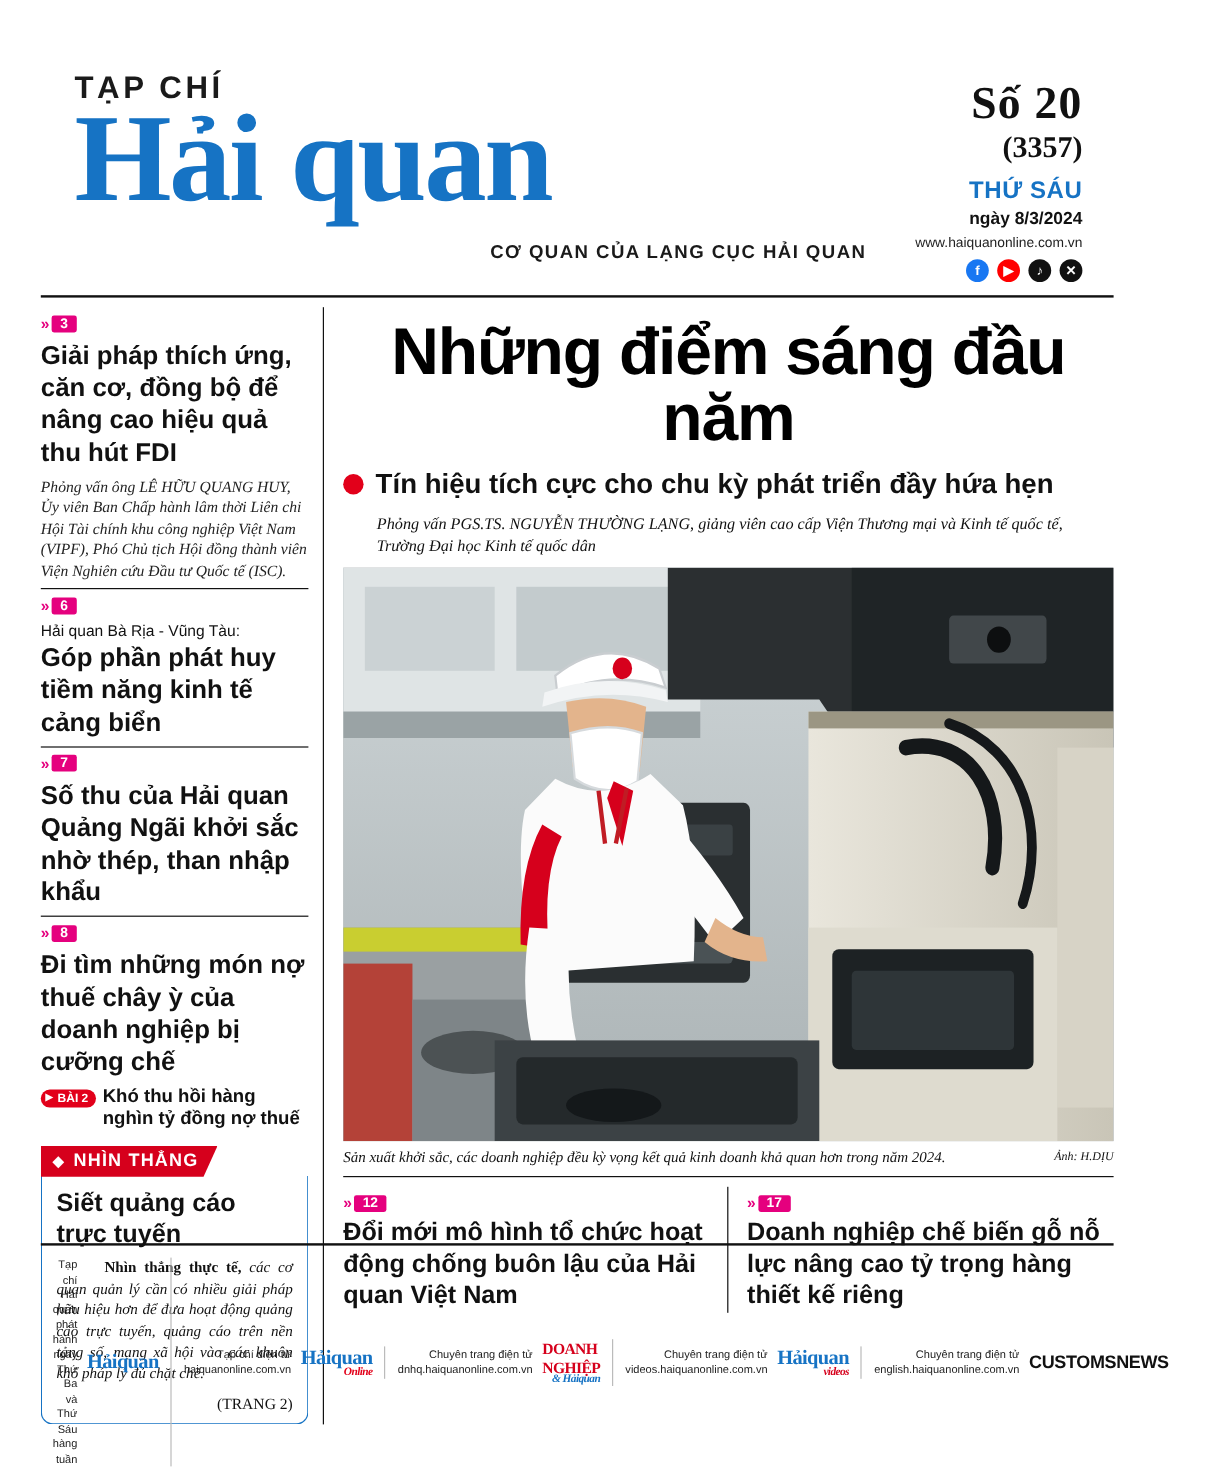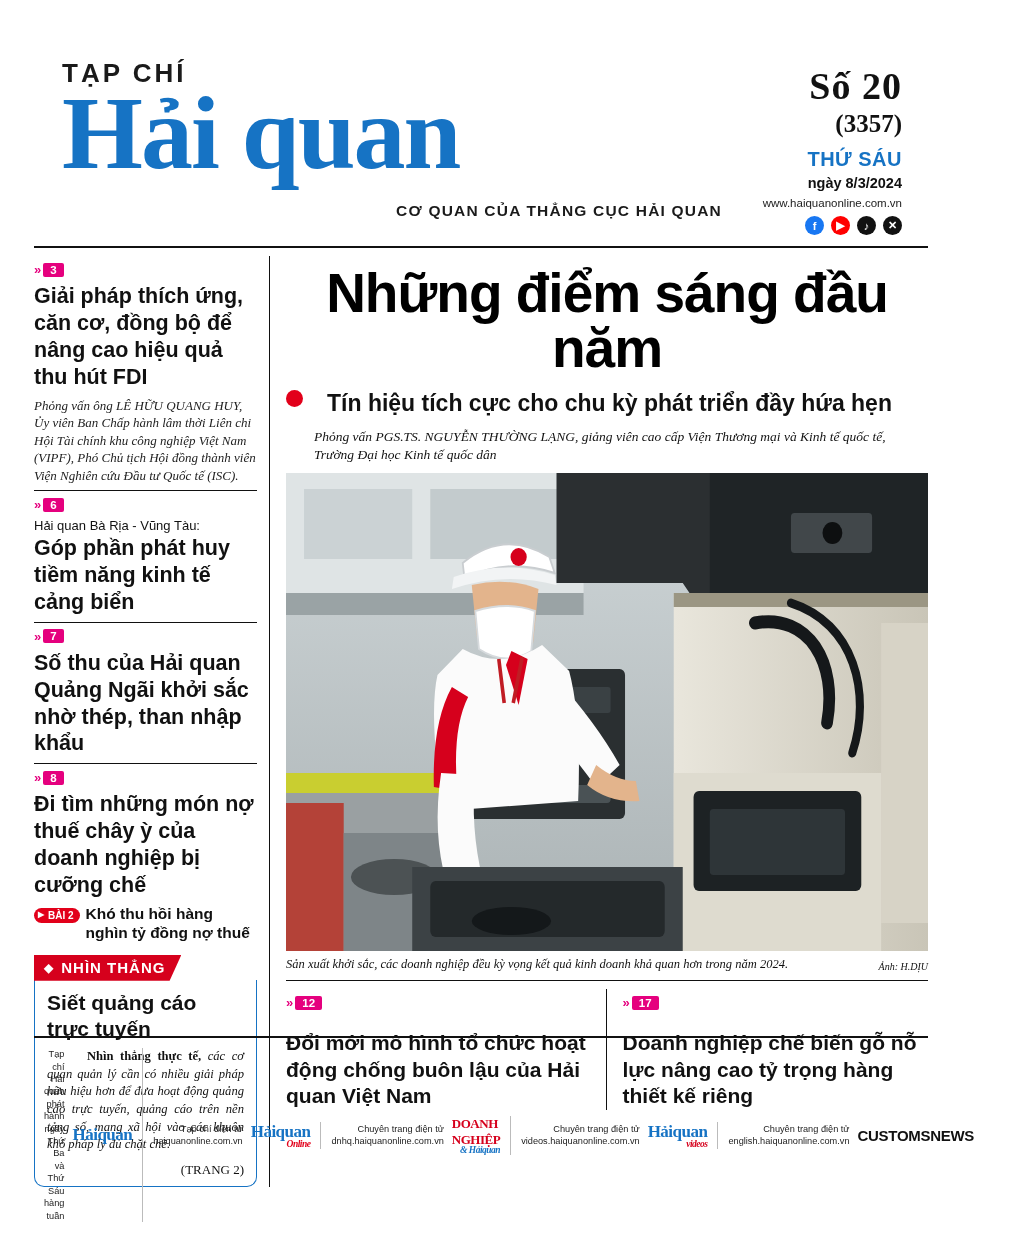--- a/index.html
+++ b/index.html
@@ -101,42 +101,42 @@
   .nt-body { font-family: "Liberation Serif", serif; font-style: italic; font-size: 12.6px; line-height: 1.4; text-align: justify; }
   .nt-body b { font-style: normal; font-weight: 700; margin-left: 40px; }
   .nt-page { text-align: right; font-family: "Liberation Serif", serif; font-size: 13px; margin-top: 8px; }
 
   
   .main-head {
     font-family: "Liberation Sans", sans-serif;
     font-weight: 700; font-size: 55px; line-height: 1.0; letter-spacing: -1px;
     text-align: center; margin: 10px 0 14px; color: #000;
   }
-  .sub-head-row { display: flex; align-items: flex-start; gap: 24px; margin-bottom: 10px; }
+  .sub-head-row { display: flex; align-items: center; gap: 10px; margin-bottom: 10px; }
   .dot { width: 17px; height: 17px; border-radius: 50%; background: #e2001a; flex: 0 0 auto; }
   .sub-head {
     font-family: "Liberation Sans", sans-serif; font-weight: 700; font-size: 23px; line-height: 1.2;
   }
   .main-sapo { font-family: "Liberation Serif", serif; font-style: italic; font-size: 13.5px; line-height: 1.4; margin: 0 0 8px 28px; }
   .xemtrang {
     text-align: right; color: #e2001a; font-family: "Liberation Sans", sans-serif;
     font-weight: 700; font-size: 14.5px; margin-bottom: 8px;
   }
 
   
   .photo { position: relative; width: 100%; height: 478px; overflow: hidden; background: #b9bdbe; }
-  .cap-row { display: flex; justify-content: space-between; align-items: flex-end; margin-top: 6px; gap: 10px; }
+  .cap-row { display: flex; justify-content: space-between; align-items: center; margin-top: 6px; gap: 10px; }
   .caption { font-family: "Liberation Serif", serif; font-style: italic; font-size: 12.5px; }
   .credit { font-family: "Liberation Serif", serif; font-style: italic; font-size: 10px; white-space: nowrap; }
 
   
   .teasers { display: flex; gap: 0; margin-top: 8px; border-top: 1px solid #111; padding-top: 8px; }
   .teaser { flex: 1; padding-right: 14px; }
   .teaser + .teaser { border-left: 1px solid #111; padding-left: 16px; padding-right: 0; }
-  .teaser-head { font-family: "Liberation Sans", sans-serif; font-weight: 700; font-size: 21px; line-height: 1.26; margin-top: 16px; }
+  .teaser-head { font-family: "Liberation Sans", sans-serif; font-weight: 700; font-size: 21px; line-height: 1.26; margin-top: 0; }
 
   
   .footer { position: absolute; left: 34px; right: 34px; bottom: 14px; }
   .footer-rule { border-top: 2px solid #111; }
   .footer-inner { display: flex; align-items: center; justify-content: space-between; padding-top: 10px; }
   .fcell { display: flex; align-items: center; gap: 8px; padding: 0 10px; flex: 1; justify-content: center; border-right: 1px solid #bbb; }
   .fcell:last-child { border-right: none; }
   .ftxt { font-family: "Liberation Sans", sans-serif; font-size: 9.2px; line-height: 1.35; color: #222; text-align: right; }
   .fbrand { font-family: "Liberation Serif", serif; font-weight: 700; font-size: 17px; color: #1673c4; letter-spacing: -0.5px; }
   .fbrand small { display: block; font-family: "Liberation Serif", serif; font-style: italic; font-size: 9.5px; color: #e2001a; text-align: right; margin-top: -3px; }
@@ -167,21 +167,21 @@
             <span>▶</span>
           </span>
         <span class="soc soc-tk">
             <span>♪</span>
           </span>
         <span class="soc soc-x">
             <span>✕</span>
           </span>
       </div>
     </div>
-    <div class="subtitle" style="position:absolute; left:28px; top:168px;">CƠ QUAN CỦA THẲNG CỤC HẢI QUAN</div>
+    <div class="subtitle" style="position:absolute; left:28px; top:168px;">CƠ QUAN CỦA LẠNG CỤC HẢI QUAN</div>
   </div>
 
   <div class="rule"></div>
 
   <div class="body-grid">
 
     <div class="col-left">
 
       <div>
         <div class="pgtag">

